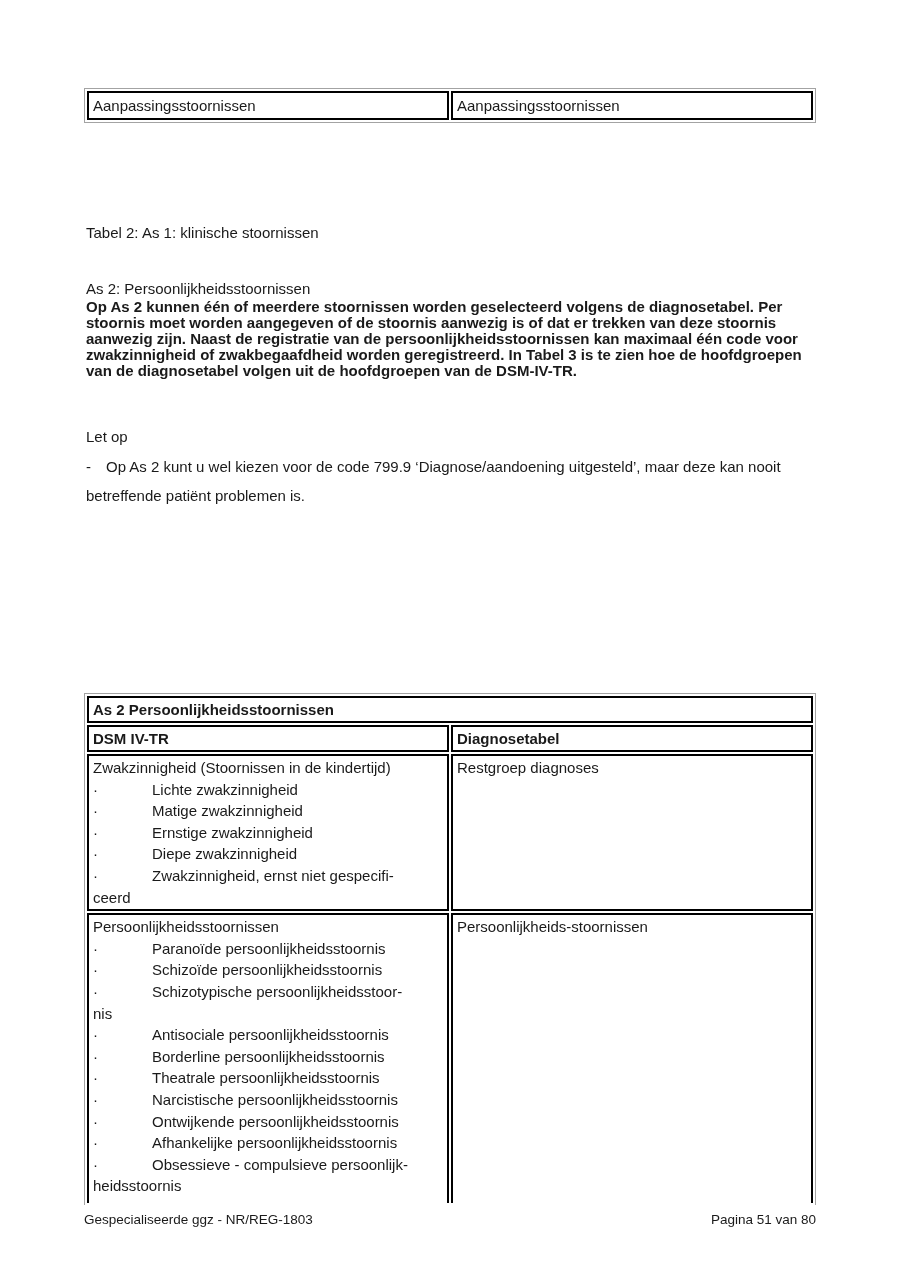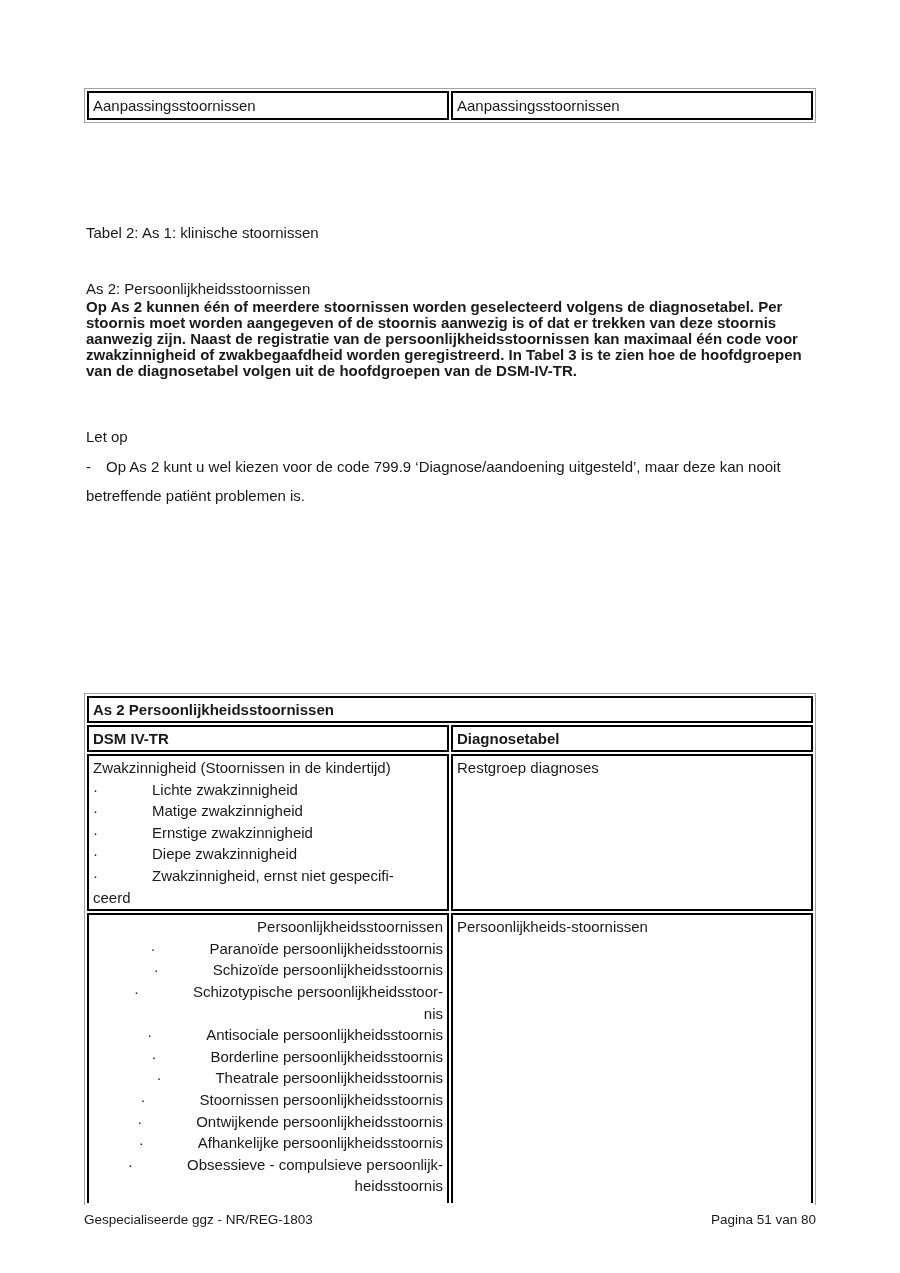--- a/index.html
+++ b/index.html
@@ -32,21 +32,21 @@
   }
   table.t1 { left: 84px; top: 88px; }
   table.t1 td { line-height: 25px; }
 
   table.t3 { left: 84px; top: 645px; border-bottom: none; margin-top: 48px; }
   table.t3 td { line-height: 21px; padding: 1px 4px; }
   table.t3 tr.content td { line-height: 21.6px; }
   table.t3 td.bold { font-weight: bold; }
   table.t3 tr.cut td { border-bottom: none; }
   .minh-a { min-height: 151px; }
-  .minh-b { min-height: 286px; text-align: right; }
+  .minh-b { min-height: 286px; }
 
   
   .bi .t, .bi .dot { white-space: nowrap; }
   .tab { display: inline-block; width: 54px; }
 
   
   .caption   { left: 86px; top: 224px; }
   .h-as2     { left: 86px; top: 280px; }
   .para      { left: 86px; top: 299px; width: 732px; line-height: 16px; font-weight: bold; }
   .letop-h   { left: 86px; top: 428px; }
@@ -117,21 +117,21 @@
     <td>
       <div class="minh-b">
         <div>Persoonlijkheidsstoornissen</div>
         <div class="bi"><span class="dot">·</span><span class="tab"></span><span class="t">Paranoïde persoonlijkheidsstoornis</span></div>
         <div class="bi"><span class="dot">·</span><span class="tab"></span><span class="t">Schizoïde persoonlijkheidsstoornis</span></div>
         <div class="bi"><span class="dot">·</span><span class="tab"></span><span class="t">Schizotypische persoonlijkheidsstoor-</span></div>
         <div>nis</div>
         <div class="bi"><span class="dot">·</span><span class="tab"></span><span class="t">Antisociale persoonlijkheidsstoornis</span></div>
         <div class="bi"><span class="dot">·</span><span class="tab"></span><span class="t">Borderline persoonlijkheidsstoornis</span></div>
         <div class="bi"><span class="dot">·</span><span class="tab"></span><span class="t">Theatrale persoonlijkheidsstoornis</span></div>
-        <div class="bi"><span class="dot">·</span><span class="tab"></span><span class="t">Stoornissen persoonlijkheidsstoornis</span></div>
+        <div class="bi"><span class="dot">·</span><span class="tab"></span><span class="t">Narcistische persoonlijkheidsstoornis</span></div>
         <div class="bi"><span class="dot">·</span><span class="tab"></span><span class="t">Ontwijkende persoonlijkheidsstoornis</span></div>
         <div class="bi"><span class="dot">·</span><span class="tab"></span><span class="t">Afhankelijke persoonlijkheidsstoornis</span></div>
         <div class="bi"><span class="dot">·</span><span class="tab"></span><span class="t">Obsessieve - compulsieve persoonlijk-</span></div>
         <div>heidsstoornis</div>
       </div>
     </td>
     <td>Persoonlijkheids-stoornissen</td>
   </tr>
 </tbody>
   </table>

